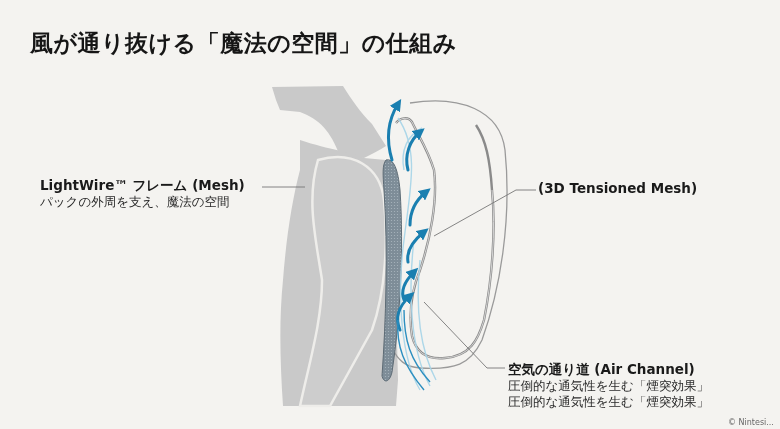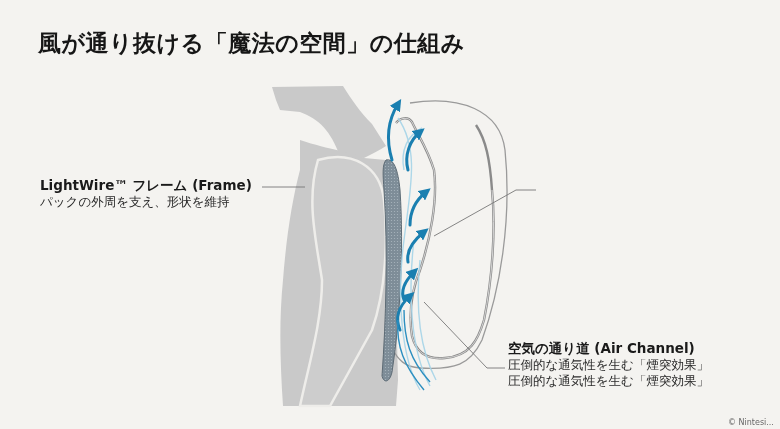--- a/index.html
+++ b/index.html
@@ -4,31 +4,31 @@
   <style>
     html, body { margin: 0; padding: 0; }
     body {
       width: 780px; height: 429px; overflow: hidden;
       background: #f4f3f0;
       font-family: "DejaVu Sans", "Liberation Sans", sans-serif;
       color: #1c1c1c;
       position: relative;
     }
     .title {
-      position: absolute; left: 38px; top: 28px;
+      position: absolute; left: 30px; top: 28px;
       font-size: 23px; font-weight: bold; letter-spacing: 0.5px;
       color: #161616;
     }
     .figure { position: absolute; left: 0; top: 0; }
     .callout { position: absolute; }
     .callout .head { font-weight: bold; font-size: 13.5px; line-height: 17px; color: #1a1a1a; }
     .callout .sub { font-size: 12.5px; line-height: 16px; color: #2a2a2a; }
     .c-frame { left: 40px; top: 177px; }
     .c-mesh { left: 538px; top: 180px; }
-    .c-air { left: 508px; top: 340px; }
+    .c-air { left: 508px; top: 361px; }
     .credit { position: absolute; left: 728px; top: 418px; font-size: 8px; color: #666; white-space: nowrap; }
   </style>
 </head>
 <body>
 
 <div class="title">風が通り抜ける「魔法の空間」の仕組み</div>
 
 <svg class="figure" width="780" height="429" viewBox="0 0 780 429">
   <defs>
     <pattern id="mesh" width="3" height="3" patternUnits="userSpaceOnUse">
@@ -77,25 +77,26 @@
   </g>
 
   <g fill="none" stroke="#777" stroke-width="0.9">
     <line x1="262" y1="187" x2="305" y2="187"></line>
     <polyline points="536,190 516,190 434,236"></polyline>
     <polyline points="505,368 487,368 424,302"></polyline>
   </g>
 </svg>
 
 <div class="callout c-frame">
-  <div class="head">LightWire™ フレーム (Frame)</div>
-  <div class="sub">パックの外周を支え、形状を維持</div>
+  <div class="head">LightWire™ フレーム (Mesh)</div>
+  <div class="sub">パックの外周を支え、魔法の空間</div>
 </div>
 
 <div class="callout c-mesh">
+  <div class="head">(3D Tensioned Mesh)</div>
 </div>
 
 <div class="callout c-air">
   <div class="head">空気の通り道 (Air Channel)</div>
   <div class="sub">圧倒的な通気性を生む「煙突効果」</div>
   <div class="sub">圧倒的な通気性を生む「煙突効果」</div>
 </div>
 
 <div class="credit">© Nintesi...</div>
 

